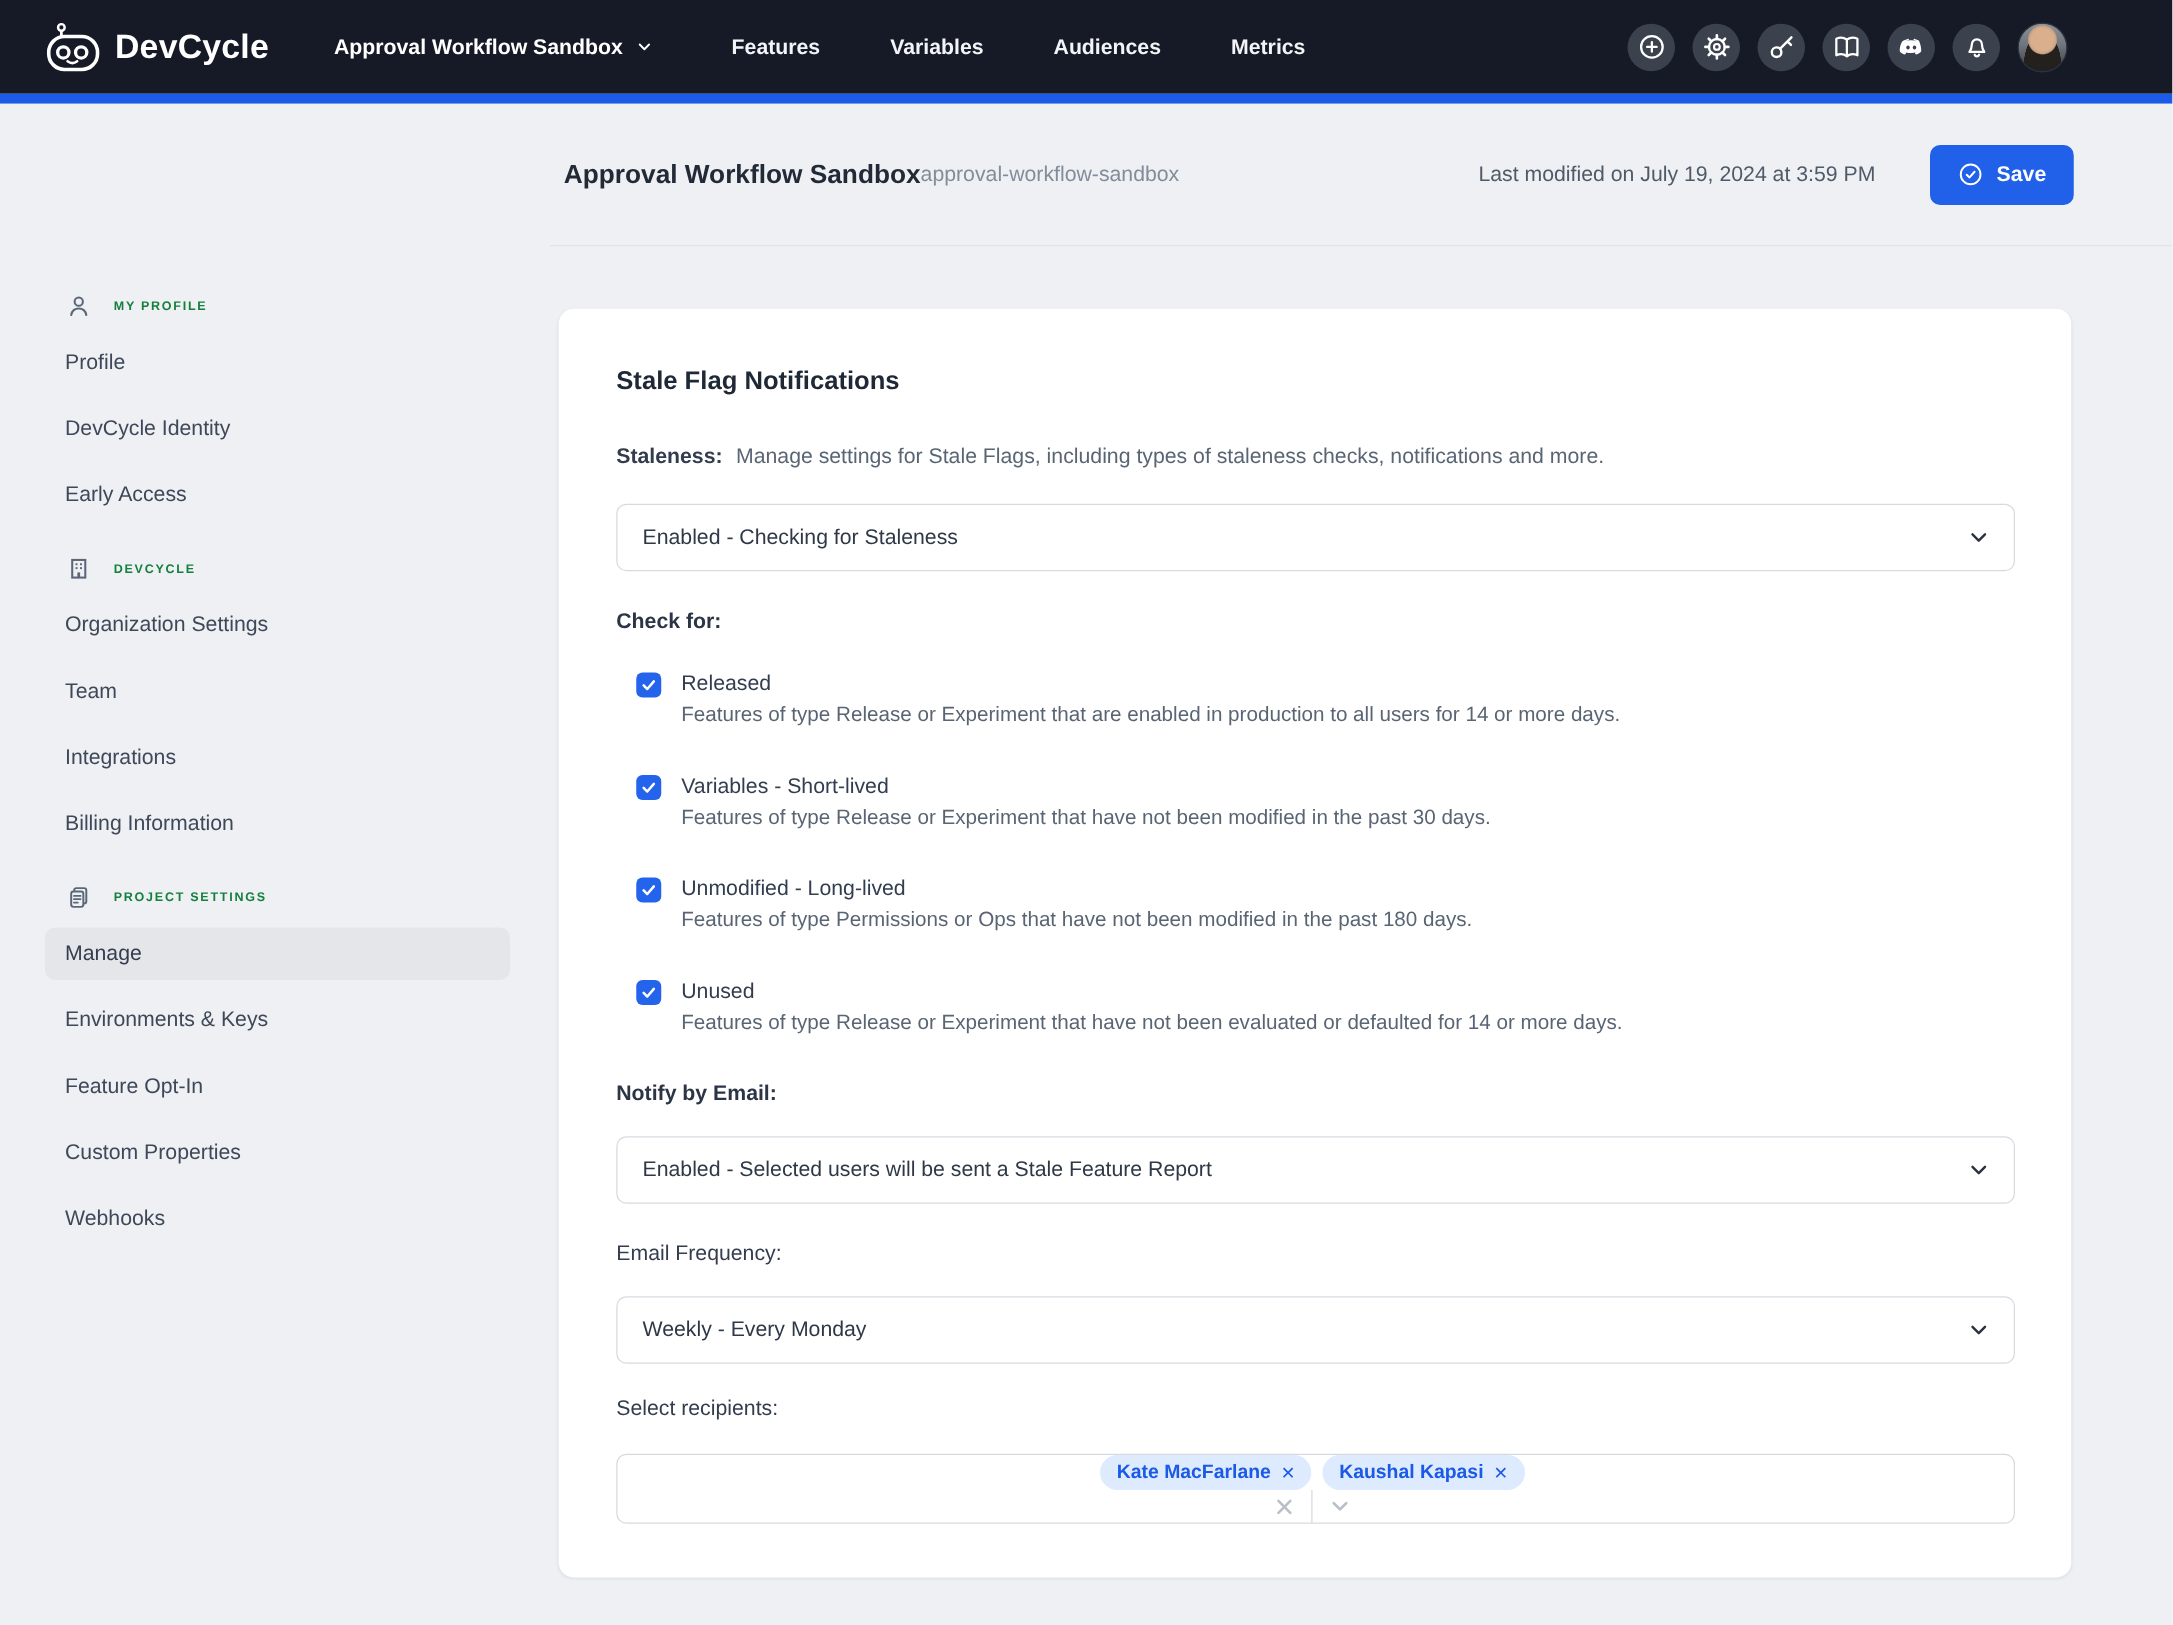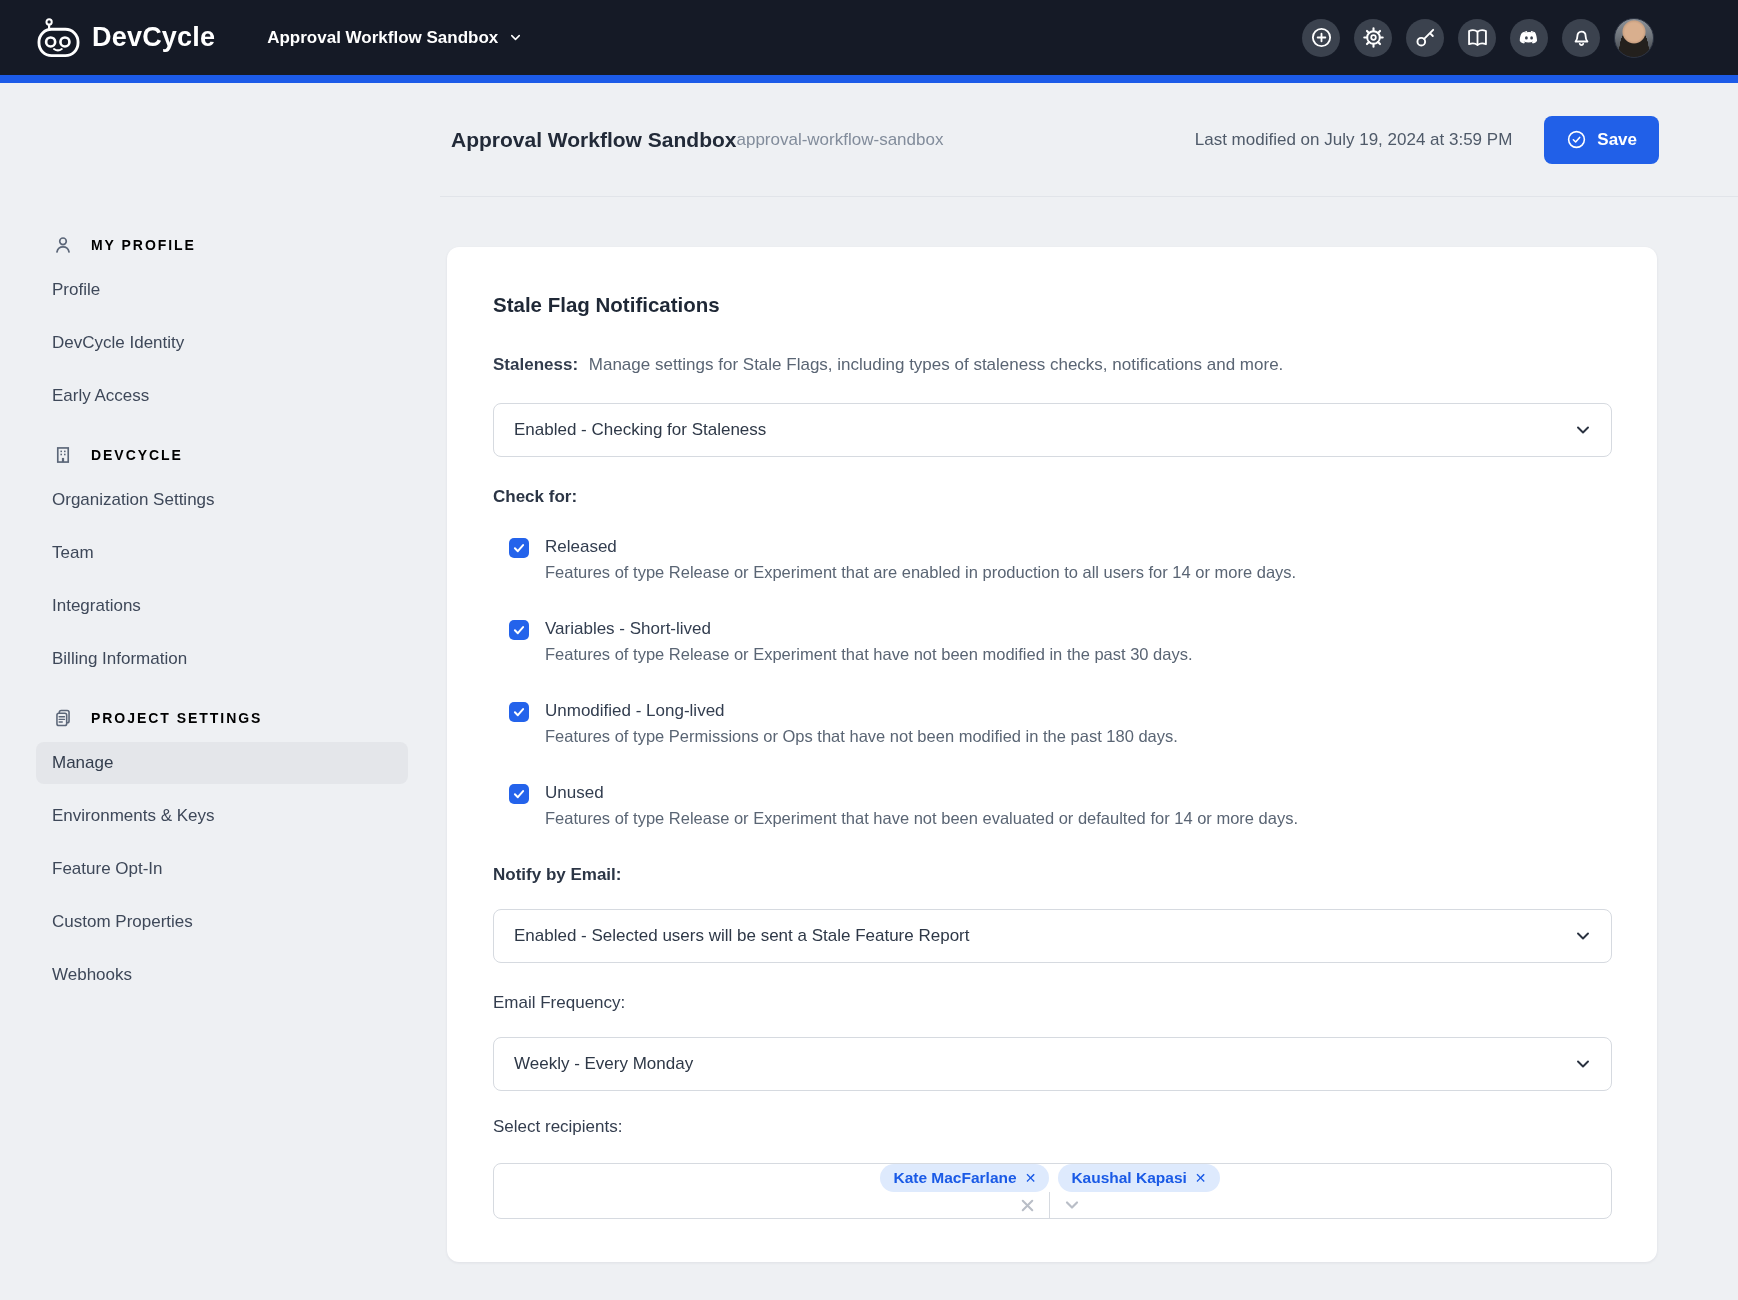--- a/index.html
+++ b/index.html
@@ -27,30 +27,30 @@
 
   
   .main { position:relative; height:1217px; background:#eef0f3; }
 
   .main-header { position:absolute; left:440px; right:0; top:0; height:114px;
                  border-bottom:1px solid #e1e4e9; display:flex; align-items:center;
                  padding-left:11px; padding-right:79px; }
   .page-title { font-size:21px; font-weight:bold; color:#222a38; }
   .page-slug  { font-size:17px; color:#828c9b; }
   .last-modified { margin-left:auto; font-size:17px; color:#4f5a69; }
-  .save-btn { margin-left:32px; height:48px; padding:0 22px; background:#2160e8; border:none;
+  .save-btn { margin-left:44px; height:48px; padding:0 22px; background:#2160e8; border:none;
               border-radius:8px; color:#fff; font-size:17px; font-weight:bold; display:flex;
               align-items:center; gap:10px; cursor:pointer; font-family:inherit; }
 
   
   .sidebar { position:absolute; left:36px; top:150px; width:372px; }
   .side-section { margin-bottom:26px; }
   .side-heading { display:flex; align-items:center; gap:17px; height:24px; padding-left:16px;
                   margin-bottom:12px; color:#5b6678; }
-  .side-heading-label { font-size:14px; font-weight:bold; letter-spacing:.14em; color:#000000; }
+  .side-heading-label { font-size:10px; font-weight:bold; letter-spacing:.14em; color:#15803d; }
   .side-item { height:42px; display:flex; align-items:center; padding-left:16px; margin-bottom:11px;
                border-radius:8px; font-size:17px; color:#3e4859; cursor:pointer; }
   .side-item.active { background:#e4e6ea; color:#333d4d; }
 
   
   .card { position:absolute; left:447px; top:164px; width:1210px; min-height:1009px;
           background:#ffffff; border-radius:12px; box-shadow:0 1px 3px rgba(25,35,55,.07);
           padding:46px 45px 43px 46px; }
   .card-title { font-size:20.5px; font-weight:bold; color:#1f2836; margin-bottom:36px; }
   .staleness-line { font-size:17px; line-height:24px; color:#5a6574; margin-bottom:26px; }
@@ -101,20 +101,26 @@
 
   <div class="proj-switch">
     <span>Approval Workflow Sandbox</span>
     <span>
       <svg width="15" height="15" viewBox="0 0 24 24" fill="none">
         <polyline points="6,9 12,15 18,9" stroke="#fff" stroke-width="2.4" stroke-linecap="round" stroke-linejoin="round"></polyline>
       </svg>
     </span>
   </div>
 
+  <div class="nav-links">
+    <span class="nav-link">Features</span>
+    <span class="nav-link">Variables</span>
+    <span class="nav-link">Audiences</span>
+    <span class="nav-link">Metrics</span>
+  </div>
 
   <div class="nav-right">
     <div class="icon-btn">
       <span>
         <svg width="23" height="23" viewBox="0 0 24 24" fill="none">
           <circle cx="12" cy="12" r="9" stroke="#fff" stroke-width="1.9"></circle>
           <path d="M12 8v8M8 12h8" stroke="#fff" stroke-width="1.9" stroke-linecap="round"></path>
         </svg>
       </span>
     </div>

